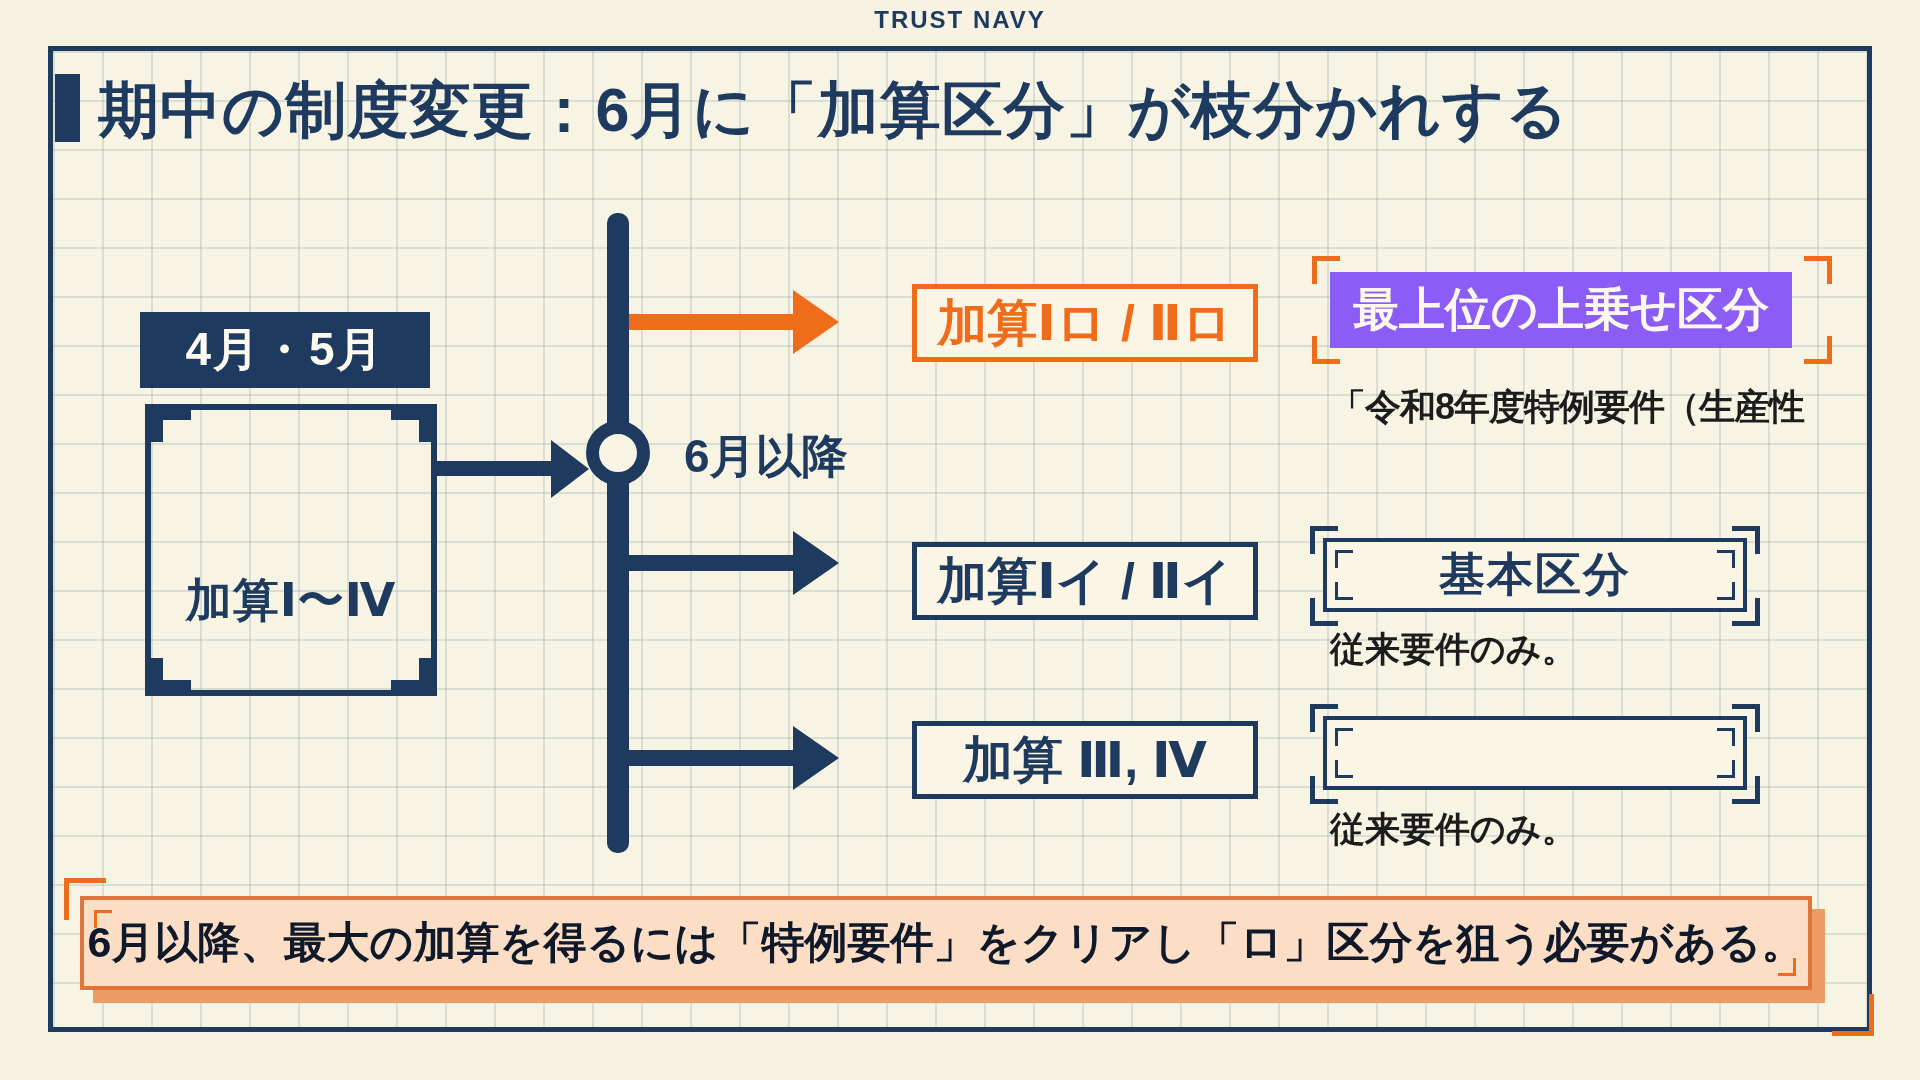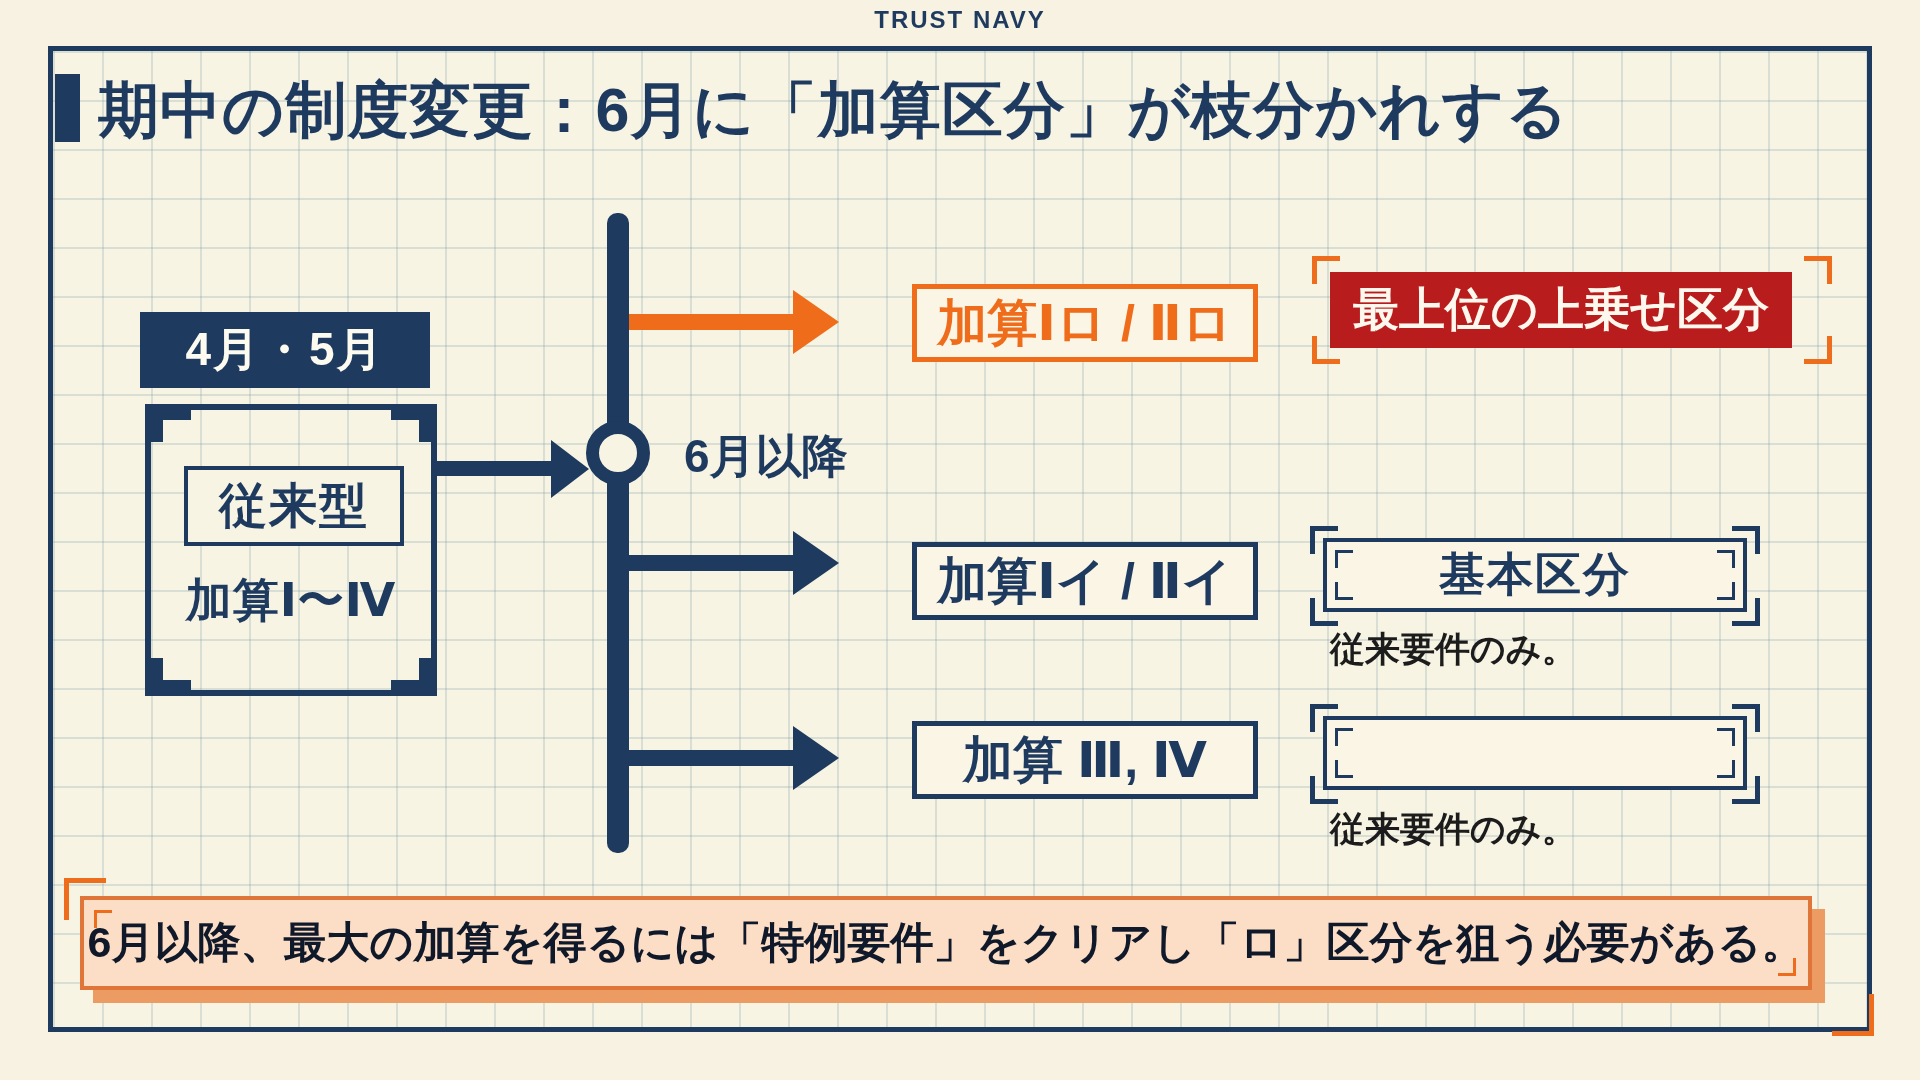--- a/index.html
+++ b/index.html
@@ -88,21 +88,21 @@
     background:#faf5e5; display:flex; align-items:center; justify-content:center;
     font-size:50px; font-weight:bold; white-space:nowrap;
   }
   .branch-box.orange { border:5px solid #ef6c1a; color:#ef6c1a; top:284px; }
   .branch-box.navy1 { border:5px solid #1e3a5f; color:#1e3a5f; top:542px; }
   .branch-box.navy2 { border:5px solid #1e3a5f; color:#1e3a5f; top:721px; }
 
   
   .top-category {
     position:absolute; left:1330px; top:272px; width:462px; height:76px;
-    background:#b91c1c; color:#fdf8ee; font-size:46px; font-weight:bold;
+    background:#8b5cf6; color:#fdf8ee; font-size:46px; font-weight:bold;
     display:flex; align-items:center; justify-content:center; white-space:nowrap;
   }
   .bracket { position:absolute; width:28px; height:28px; }
   .bracket.orange { border-color:#ee6d1d; }
   .bracket.navy { border-color:#1e3a5f; }
   .bracket.thin { width:18px; height:18px; }
   .bk-tl { border-top:5px solid; border-left:5px solid; }
   .bk-tr { border-top:5px solid; border-right:5px solid; }
   .bk-bl { border-bottom:5px solid; border-left:5px solid; }
   .bk-br { border-bottom:5px solid; border-right:5px solid; }
@@ -149,21 +149,20 @@
 
 <div class="title-accent"></div>
 <div class="page-title">期中の制度変更：6月に「加算区分」が枝分かれする</div>
 
 <div class="month-header">4月・5月</div>
 <div class="legacy-frame">
   <div class="corner tl"></div>
   <div class="corner tr"></div>
   <div class="corner bl"></div>
   <div class="corner br"></div>
-  <div class="legacy-type-box">従来型</div>
   <div class="legacy-range">加算Ⅰ〜Ⅳ</div>
 </div>
 
 <div class="connector-line"></div>
 <div class="connector-head"></div>
 
 <div class="timeline-line"></div>
 <div class="node-circle"></div>
 <div class="node-label">6月以降</div>
 
@@ -184,20 +183,21 @@
   <div class="branch-head"></div>
 </div>
 <div class="branch-box navy2">加算 Ⅲ, Ⅳ</div>
 
 <div class="bracket orange bk-tl" style="left:1312px; top:256px;"></div>
 <div class="bracket orange bk-tr" style="left:1804px; top:256px;"></div>
 <div class="bracket orange bk-bl" style="left:1312px; top:336px;"></div>
 <div class="bracket orange bk-br" style="left:1804px; top:336px;"></div>
 <div class="top-category">最上位の上乗せ区分</div>
 <div class="top-desc">
+  <div>「令和8年度特例要件（生産性</div>
 </div>
 
 <div class="bracket navy bk-tl" style="left:1310px; top:526px;"></div>
 <div class="bracket navy bk-tr" style="left:1732px; top:526px;"></div>
 <div class="bracket navy bk-bl" style="left:1310px; top:598px;"></div>
 <div class="bracket navy bk-br" style="left:1732px; top:598px;"></div>
 <div class="category-box cat-basic">
   <div class="bracket navy thin bk3-tl" style="left:8px; top:8px;"></div>
   <div class="bracket navy thin bk3-tr" style="right:8px; top:8px;"></div>
   <div class="bracket navy thin bk3-bl" style="left:8px; bottom:8px;"></div>

